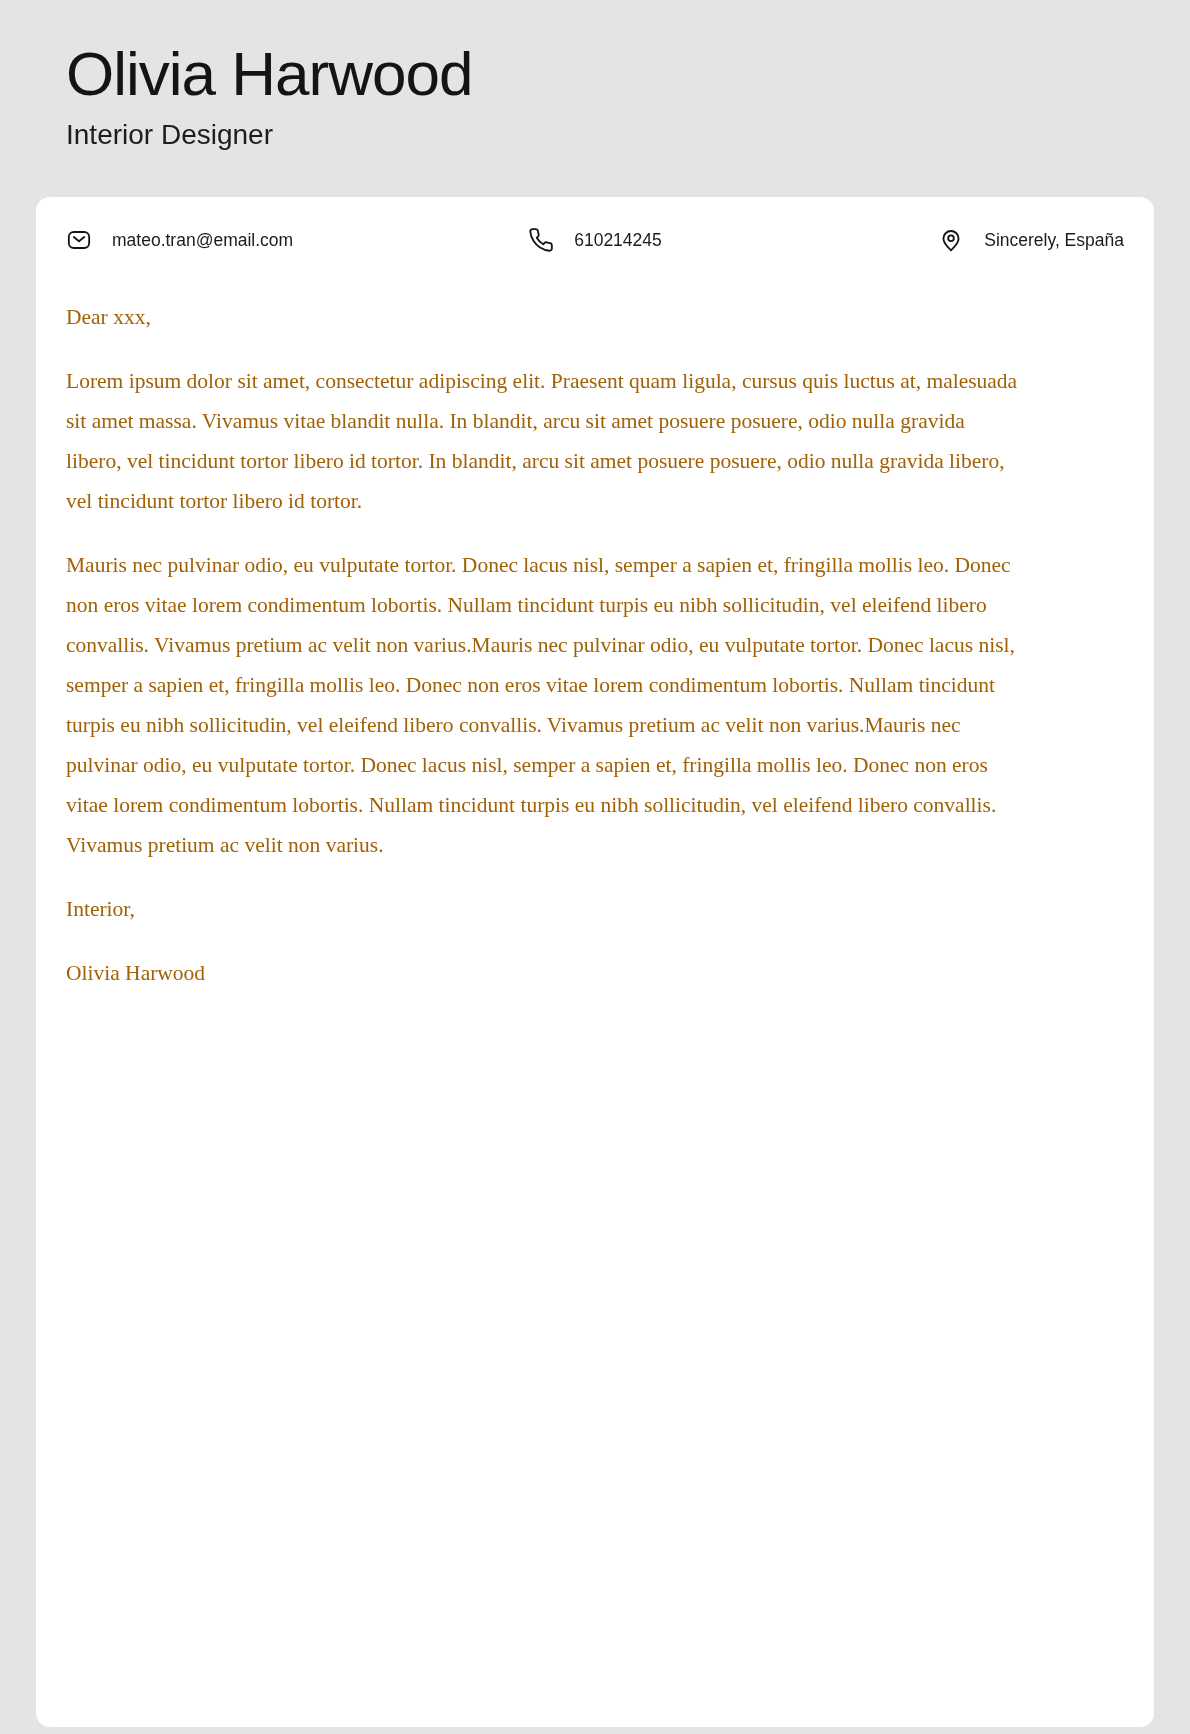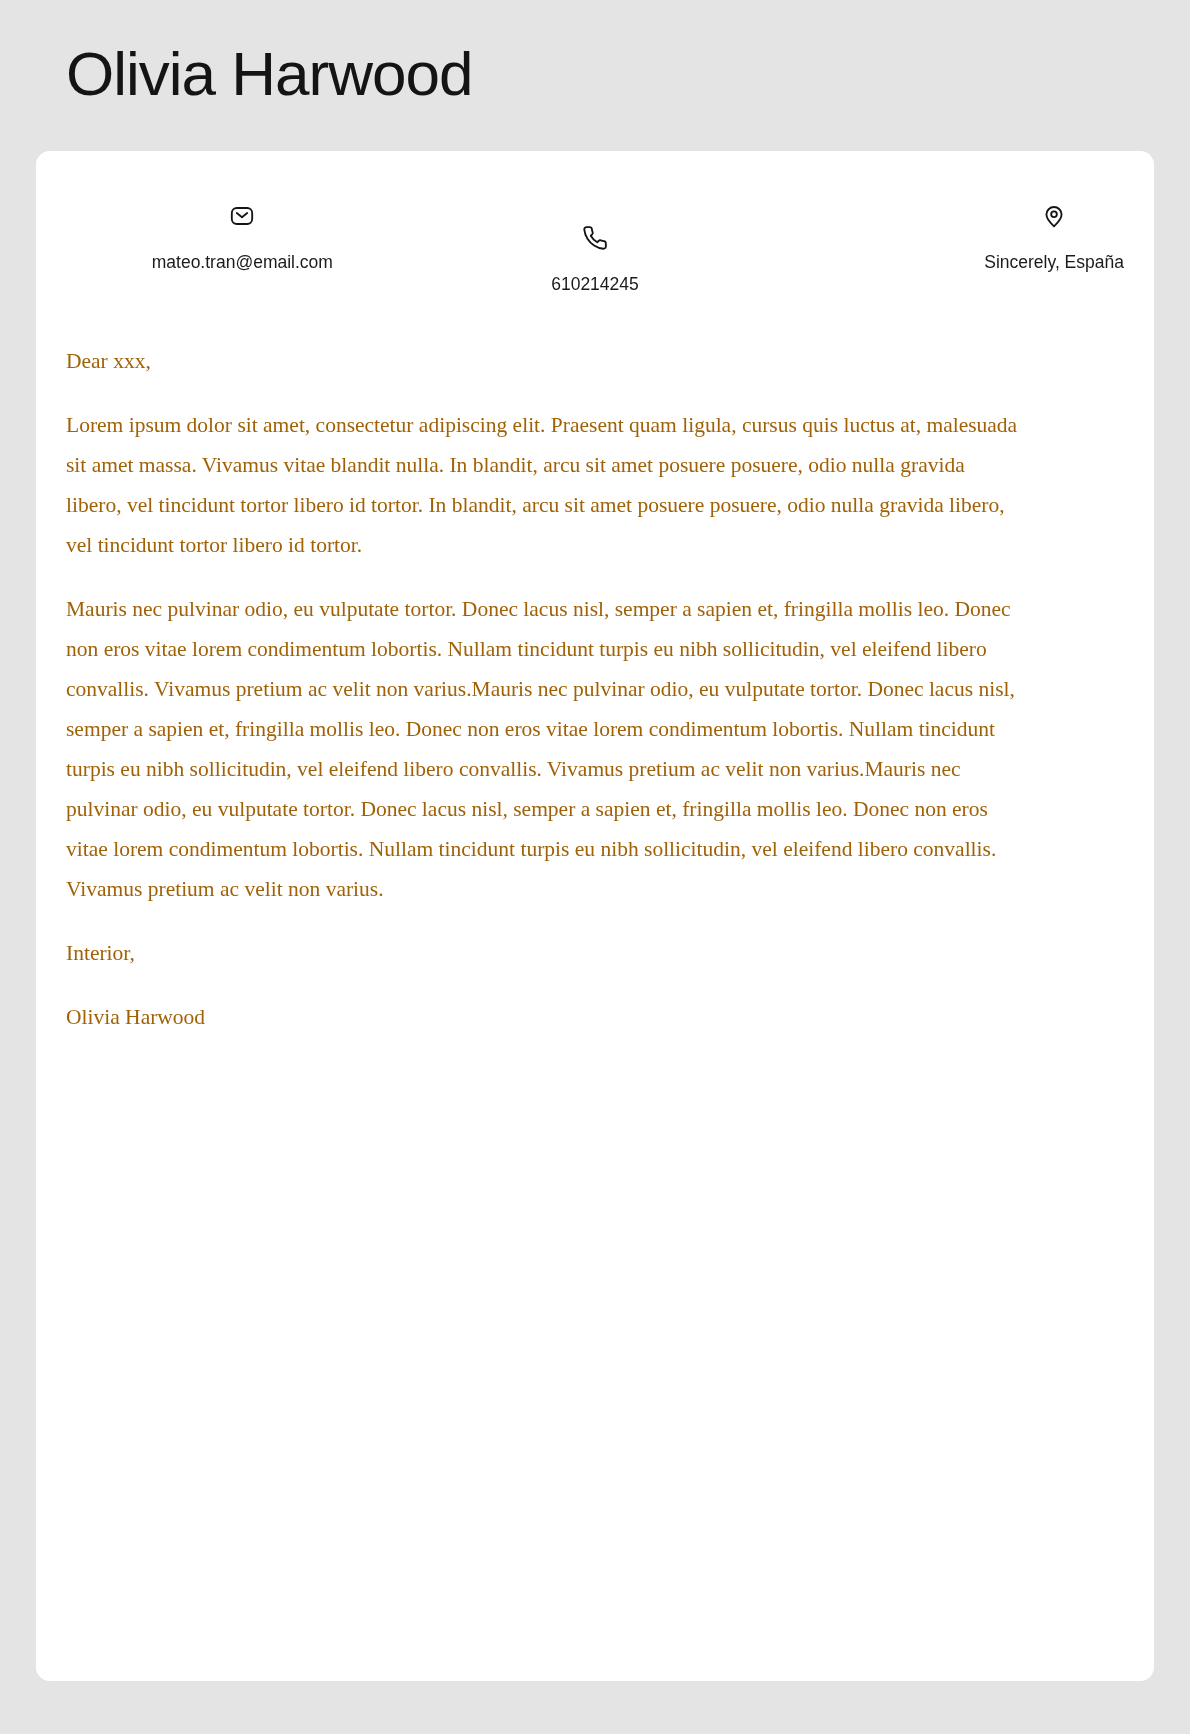--- a/index.html
+++ b/index.html
@@ -55,23 +55,22 @@
     grid-template-columns: 1fr 1fr 1fr;
     align-items: center;
   }
   .contact-item {
     display: flex;
     align-items: center;
     gap: 20px;
     color: #1b1b1b;
     font-size: 17.5px;
     line-height: 26px;
-    flex-direction: column;
   }
-  .contact-item.col-mid  { justify-self: center; margin-top: 44px; }
+  .contact-item.col-mid  { justify-self: center; }
   .contact-item.col-end  { justify-self: end; }
   .contact-icon {
     width: 26px;
     height: 26px;
     display: inline-flex;
     align-items: center;
     justify-content: center;
     flex: 0 0 auto;
   }
   .contact-icon svg {
@@ -99,20 +98,21 @@
   .letter p.closing    { margin-top: 24px; margin-bottom: 24px; }
   .letter p.signature  { margin-bottom: 0; }
 </style>
 </head>
 <body>
 
 <div class="page">
 
   <div class="doc-header">
     <h1 class="doc-name">Olivia Harwood</h1>
+    <div class="doc-role">Interior Designer</div>
   </div>
 
   <div class="card">
 
     <div class="contact-row">
 
       <div class="contact-item col-start">
         <span class="contact-icon">
           <svg viewBox="0 0 24 24">
             <rect x="2.6" y="4.6" width="18.8" height="14.8" rx="4.6"></rect>

